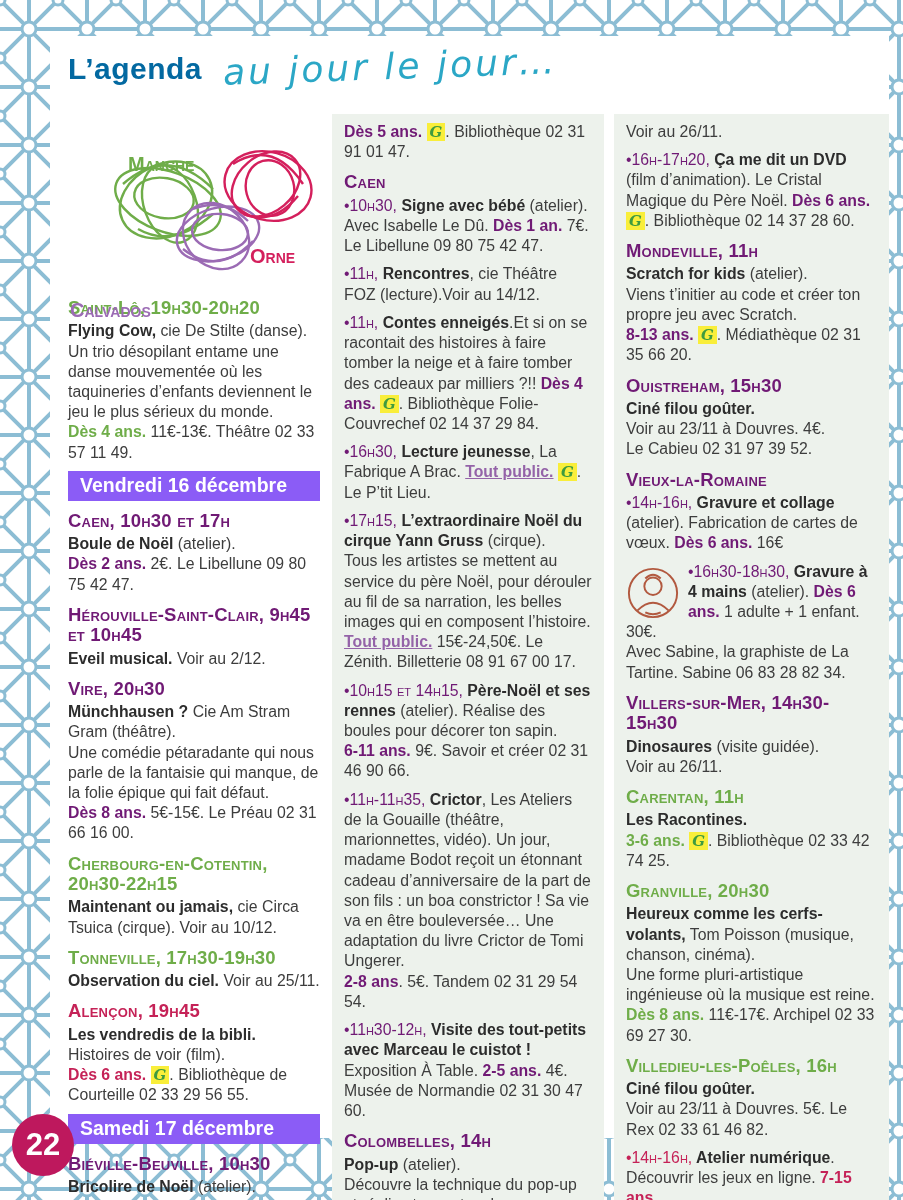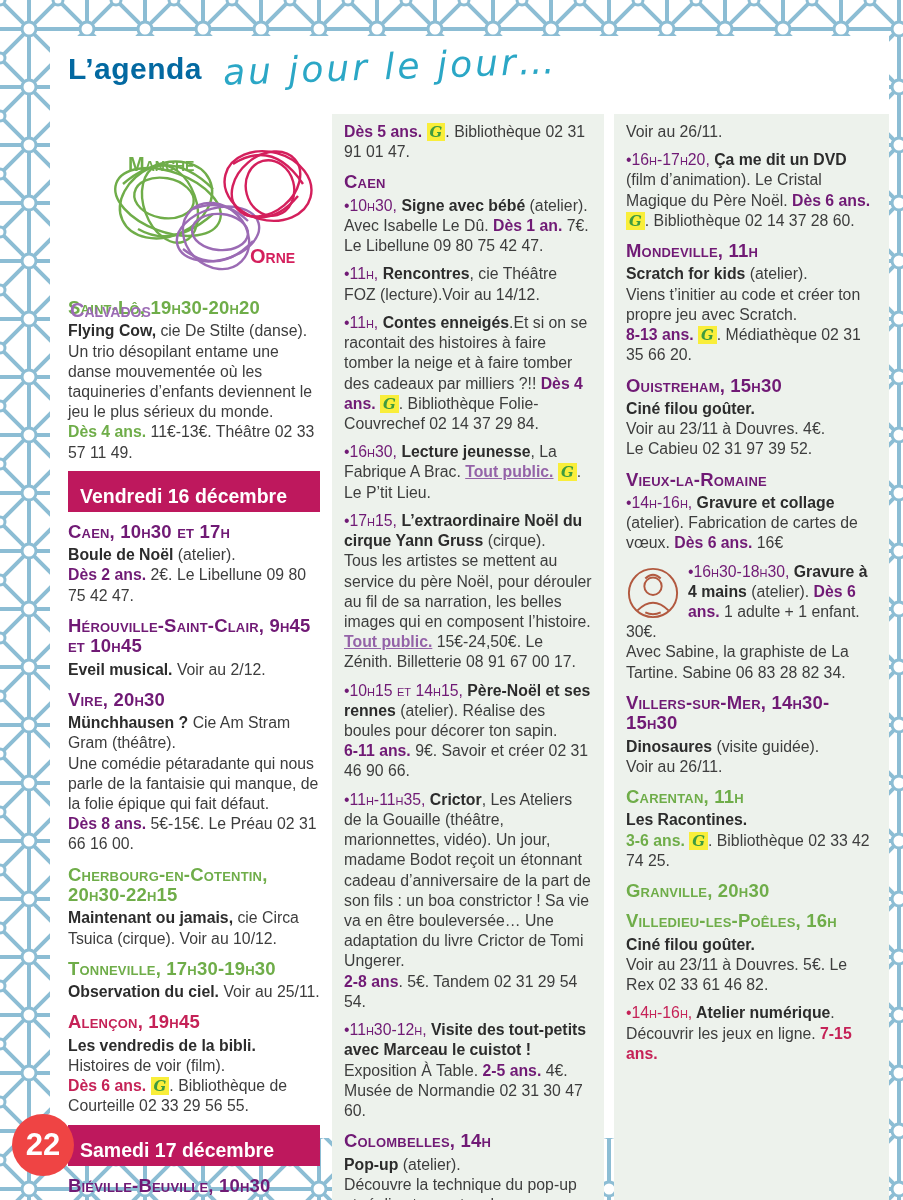--- a/index.html
+++ b/index.html
@@ -17,37 +17,37 @@
   .col1{width:252px;margin-right:12px;}
   .col2{width:272px;margin-right:10px;}
   .col3{width:275px;}
   .panel{background:#edf2ec;padding:8px 12px 10px;min-height:1012px;}
   .map-wrap{position:relative;width:250px;height:174px;margin:0 0 6px;}
   .map-wrap svg{position:absolute;left:0;top:0;}
   .lbl{position:absolute;font-weight:bold;font-variant:small-caps;font-size:20px;line-height:1;margin-top:36px;}
   .lbl-manche{left:60px;top:4px;color:#6fad49;}
   .lbl-orne{left:182px;top:96px;color:#d41f5c;}
   .lbl-calvados{left:2px;top:150px;color:#9b6bb4;}
-  .banner{background:#be185d;color:#fff;font-weight:bold;font-size:19.5px;
-          padding:14px 4px 4px 12px;margin:8px 0 9px;}
+  .banner{background:#8b5cf6;color:#fff;font-weight:bold;font-size:19.5px;
+          padding:3px 4px 4px 12px;margin:8px 0 9px;}
   .heading{font-size:18.5px;line-height:1.1;font-weight:bold;font-variant:small-caps;
            margin:10px 0 3px;letter-spacing:.2px;}
   .para{font-size:15.8px;line-height:1.28;color:#3d3d3d;margin:0 0 8px;}
   .sg-b{font-weight:bold;color:#2c2c2c;}
   .sg-a{font-weight:bold;}
   .sg-t{font-weight:normal;font-variant:small-caps;}
   .sg-p{font-weight:bold;color:#9463a8;text-decoration:underline;}
   .sg-g{background:#f9ee3a;color:#3f9b3f;font-family:"DejaVu Serif",serif;font-style:italic;
         font-weight:bold;padding:0 3px;font-size:15px;}
   .c-manche{color:#6fad49;}
   .c-calvados{color:#701a75;}
   .c-orne{color:#c52257;}
   .sabine{float:left;margin:4px 8px 2px 0;}
   .page-num{position:absolute;left:12px;top:1114px;width:62px;height:62px;border-radius:50%;
-            background:#ef4444;color:#fff;font-weight:bold;font-size:31px;display:flex;
+            background:#be185d;color:#fff;font-weight:bold;font-size:31px;display:flex;
             align-items:center;justify-content:center;z-index:4;}
 </style>
 </head>
 <body>
 
 <div class="page">
 
   <svg class="border-svg" width="903" height="1200">
     <defs>
       <pattern id="asanoha" width="58" height="58" patternUnits="userSpaceOnUse">
@@ -153,20 +153,21 @@
                 <path d="M12 46 Q28 30 44 46"></path>
                 <path d="M20 13 Q28 5 36 13"></path>
                 <path d="M20 48 q8 4 16 0"></path>
               </g>
             </svg><span class="sg-t c-calvados">•16h30-18h30,</span><span class="sg-b"> Gravure à 4 mains</span><span class="sg-r"> (atelier). </span><span class="sg-a c-calvados">Dès 6 ans.</span><span class="sg-r"> 1 adulte + 1 enfant. 30€.</span><br><span class="sg-r">Avec Sabine, la graphiste de La Tartine. Sabine 06 83 28 82 34.</span></p>
           <h3 class="heading c-calvados">Villers-sur-Mer, 14h30-15h30</h3>
           <p class="para"><span class="sg-b">Dinosaures</span><span class="sg-r"> (visite guidée).</span><br><span class="sg-r">Voir au 26/11.</span></p>
           <h3 class="heading c-manche">Carentan, 11h</h3>
           <p class="para"><span class="sg-b">Les Racontines.</span><br><span class="sg-a c-manche">3-6 ans.</span><span class="sg-r"> </span><span class="sg-g">G</span><span class="sg-r">. Bibliothèque 02 33 42 74 25.</span></p>
           <h3 class="heading c-manche">Granville, 20h30</h3>
+          <p class="para"><span class="sg-b">Heureux comme les cerfs-volants,</span><span class="sg-r"> Tom Poisson (musique, chanson, cinéma).</span><br><span class="sg-r">Une forme pluri-artistique ingénieuse où la musique est reine.</span><br><span class="sg-a c-manche">Dès 8 ans.</span><span class="sg-r"> 11€-17€. Archipel 02 33 69 27 30.</span></p>
           <h3 class="heading c-manche">Villedieu-les-Poêles, 16h</h3>
           <p class="para"><span class="sg-b">Ciné filou goûter.</span><br><span class="sg-r">Voir au 23/11 à Douvres. 5€. Le Rex 02 33 61 46 82.</span></p>
           <p class="para"><span class="sg-t c-orne">•14h-16h,</span><span class="sg-b"> Atelier numérique</span><span class="sg-r">.</span><br><span class="sg-r">Découvrir les jeux en ligne. </span><span class="sg-a c-orne">7-15 ans.</span><br></p>
         </div>
     </div>
   </div>
 
   <div class="page-num">22</div>
 </div>
 

